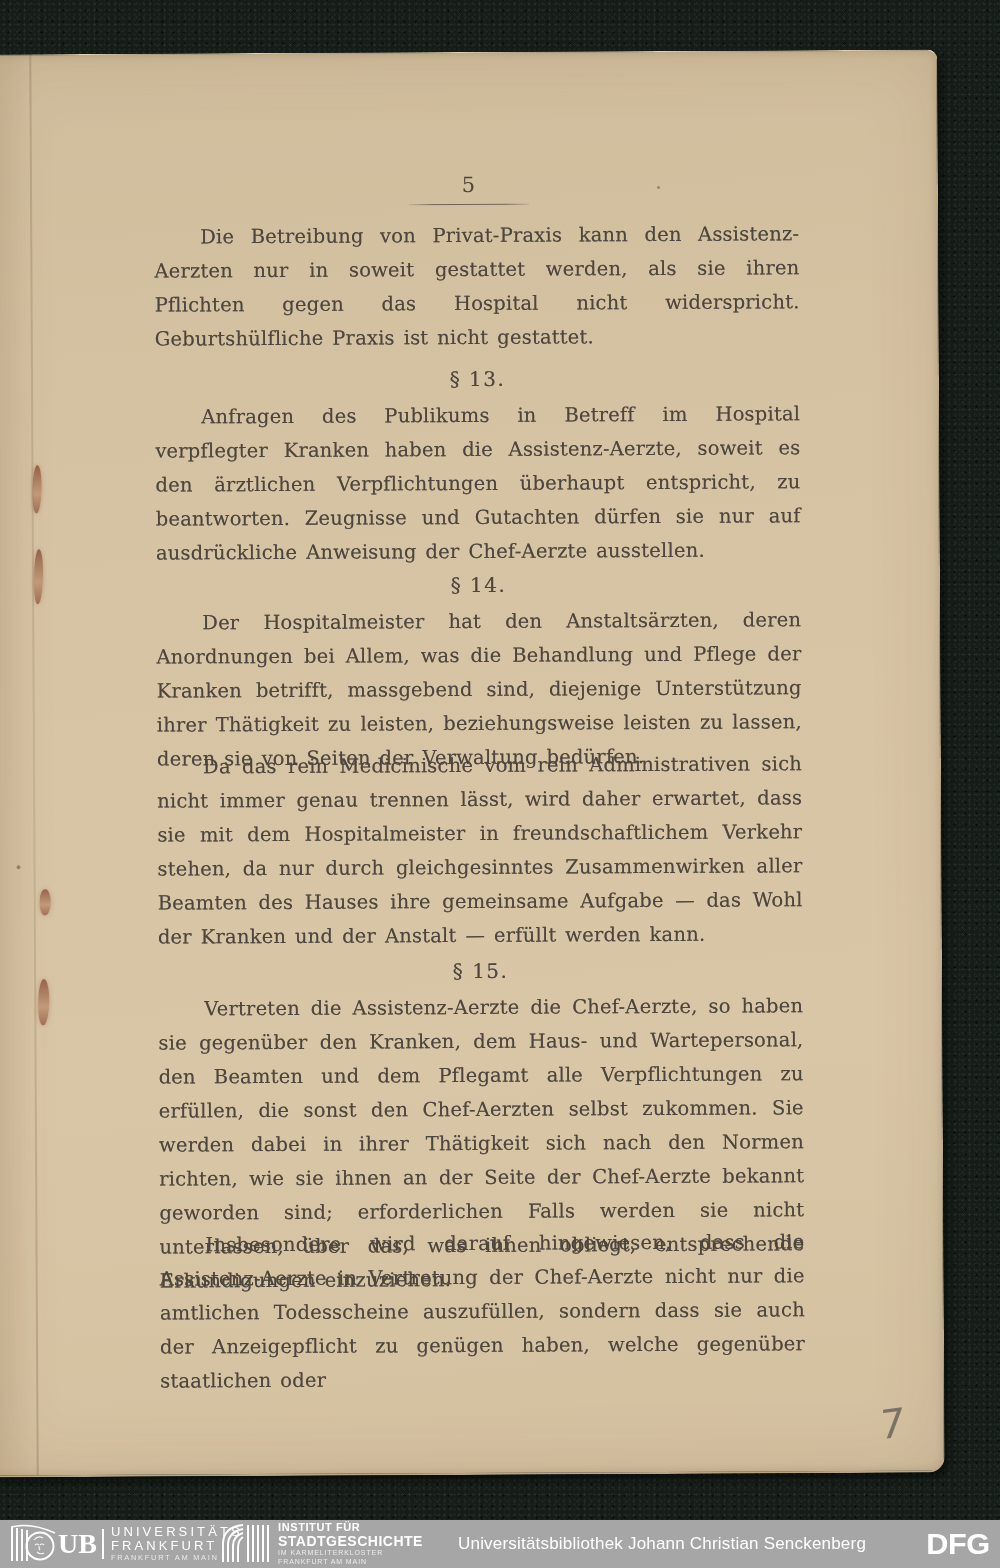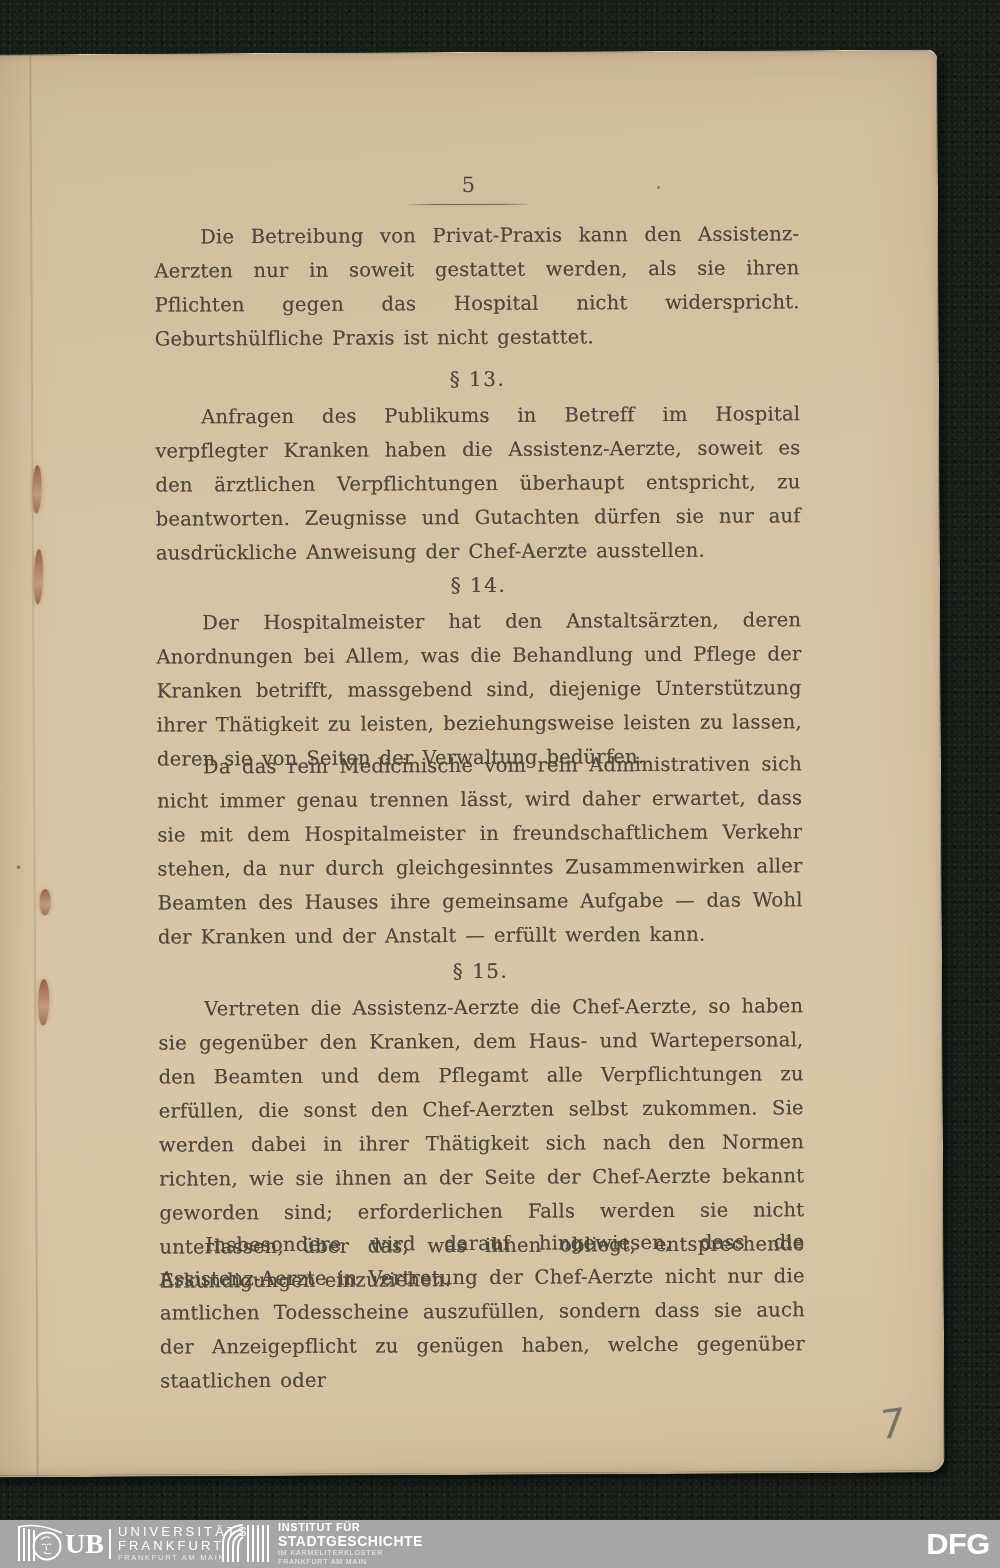--- a/index.html
+++ b/index.html
@@ -96,21 +96,21 @@
   }
 
   
   .footer {
     position: absolute; left: 0; bottom: 0; width: 1000px; height: 48px;
     background: #a6a6a6;
   }
   .footer * { color: #ffffff; }
 
   .ub-group {
-    position: absolute; left: 16px; top: 50%; transform: translateY(-50%);
+    position: absolute; left: 9px; top: 50%; transform: translateY(-50%);
     display: flex; align-items: center;
   }
   .ub-abbr {
     font-family: "Liberation Serif", serif;
     font-weight: 700; font-size: 28px; line-height: 28px;
     margin-left: 1px; letter-spacing: 0px;
   }
   .ub-sep { width: 2px; height: 30px; background: #fff; margin: 0 7px 0 5px; }
   .logo-text { line-height: 1.08; white-space: nowrap; }
   .ub-l1, .ub-l2 { font-size: 13px; letter-spacing: 3.1px; font-weight: 400; }
@@ -221,15 +221,16 @@
       </svg>
     </span>
     <span class="isg-text">
       <div class="isg-l1">INSTITUT FÜR</div>
       <div class="isg-l2">STADTGESCHICHTE</div>
       <div class="isg-l3">IM KARMELITERKLOSTER</div>
       <div class="isg-l4">FRANKFURT AM MAIN</div>
     </span>
   </div>
 
+  <div class="lib-name">Universitätsbibliothek Johann Christian Senckenberg</div>
 
   <div class="dfg">DFG</div>
 </div>
 
 </body></html>

